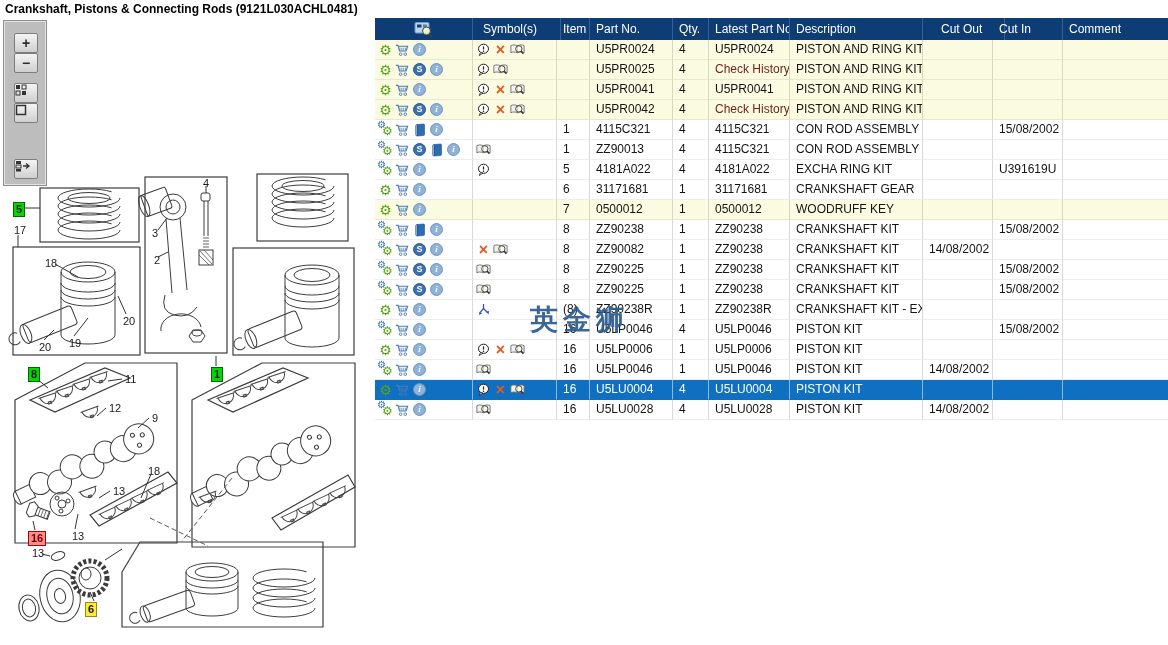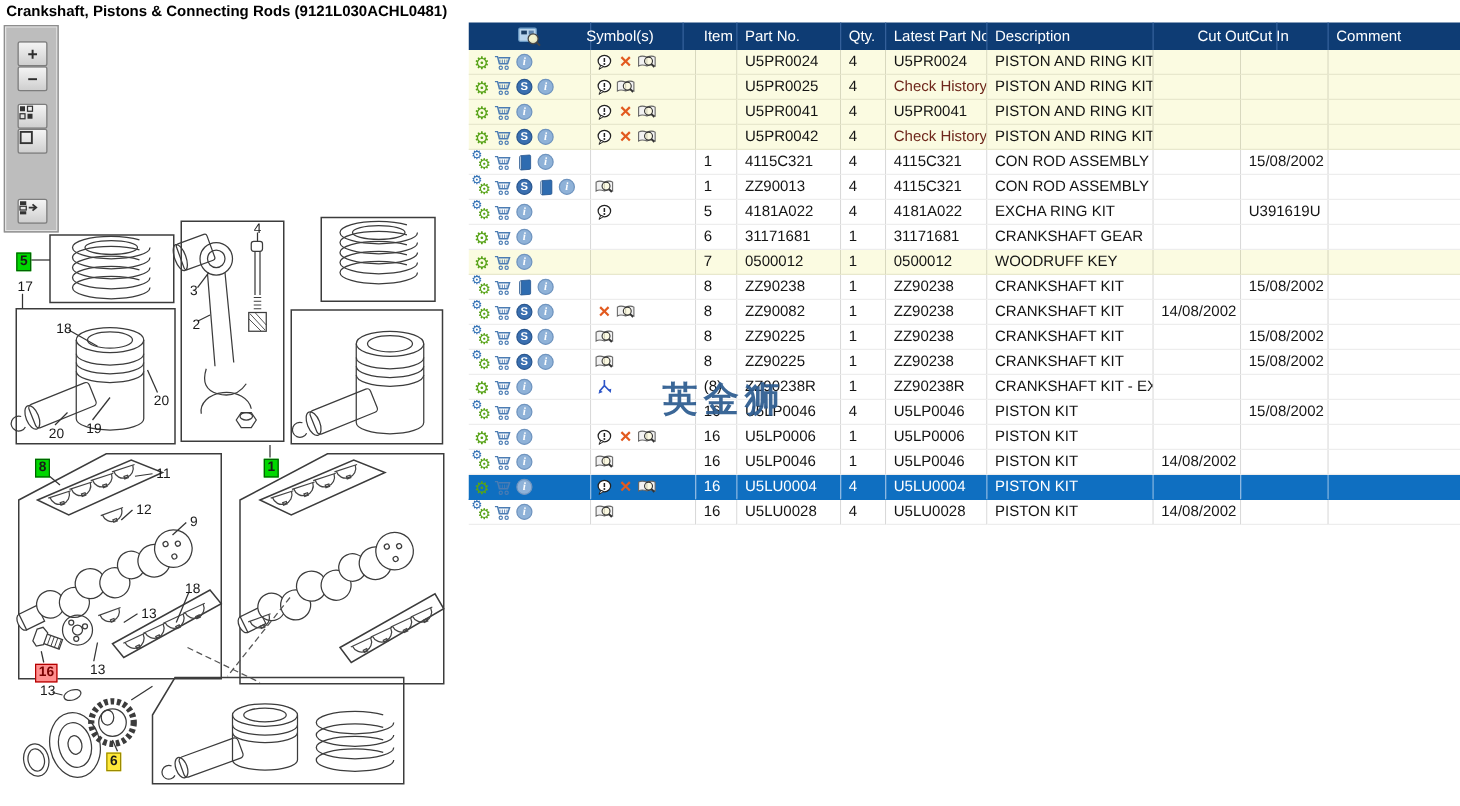--- a/index.html
+++ b/index.html
@@ -27,23 +27,23 @@
   .hc{position:absolute;top:0;height:22px;box-sizing:border-box;border-right:1px solid #35609a;
       color:#fff;font-size:12px;line-height:22px;padding-left:6px;white-space:nowrap;overflow:hidden;}
   .hc.center{display:flex;align-items:center;justify-content:center;padding-left:0;}
   .trow{position:absolute;left:0;width:793px;height:20px;}
   .cc{position:absolute;top:0;height:20px;box-sizing:border-box;border-right:1px solid #d9d9d9;
       border-bottom:1px solid #ededed;font-size:12px;line-height:19px;padding-left:6px;
       white-space:nowrap;overflow:hidden;color:#141414;background:#fff;}
   .c0{left:0;width:98px}.c1{left:98px;width:84px}.c2{left:182px;width:33px}.c3{left:215px;width:83px}
   .c4{left:298px;width:36px}.c5{left:334px;width:81px}.c6{left:415px;width:133px}
   .c7{left:548px;width:70px}.c8{left:618px;width:70px}.c9{left:688px;width:105px}
-  .h0{left:0;width:98px}.h1{left:88px;width:84px}.h2{left:182px;width:33px}.h3{left:215px;width:83px}
+  .h0{left:0;width:98px}.h1{left:102px;width:84px}.h2{left:182px;width:33px}.h3{left:215px;width:83px}
   .h4{left:298px;width:36px}.h5{left:334px;width:81px}.h6{left:415px;width:133px}
-  .h7{left:577px;width:70px}.h8{left:618px;width:70px}.h9{left:688px;width:105px}
+  .h7{left:560px;width:70px}.h8{left:618px;width:70px}.h9{left:688px;width:105px}
   .alt .cc{background:#fbfbe1;border-right-color:#d8d8be;border-bottom-color:#e8e8cd;}
   .sel .cc{background:#0f6fc1;color:#fff;border-right-color:#8cb8e2;border-bottom-color:#0f6fc1;}
   .cc.icons{display:flex;align-items:center;gap:2px;padding-left:3px;}
   .chk{color:#6e261b;}
 
   
   .ai{display:inline-flex;align-items:center;justify-content:center;width:15px;height:16px;flex:0 0 auto;}
   .ic-gear{color:#58a318;font-size:14px;line-height:1;}
   .ic-gears{position:relative;display:inline-block;width:16px;height:16px;}
   .ic-gears .g1{position:absolute;left:-1px;top:-2px;font-size:10px;color:#2f6fb4;line-height:1;}

